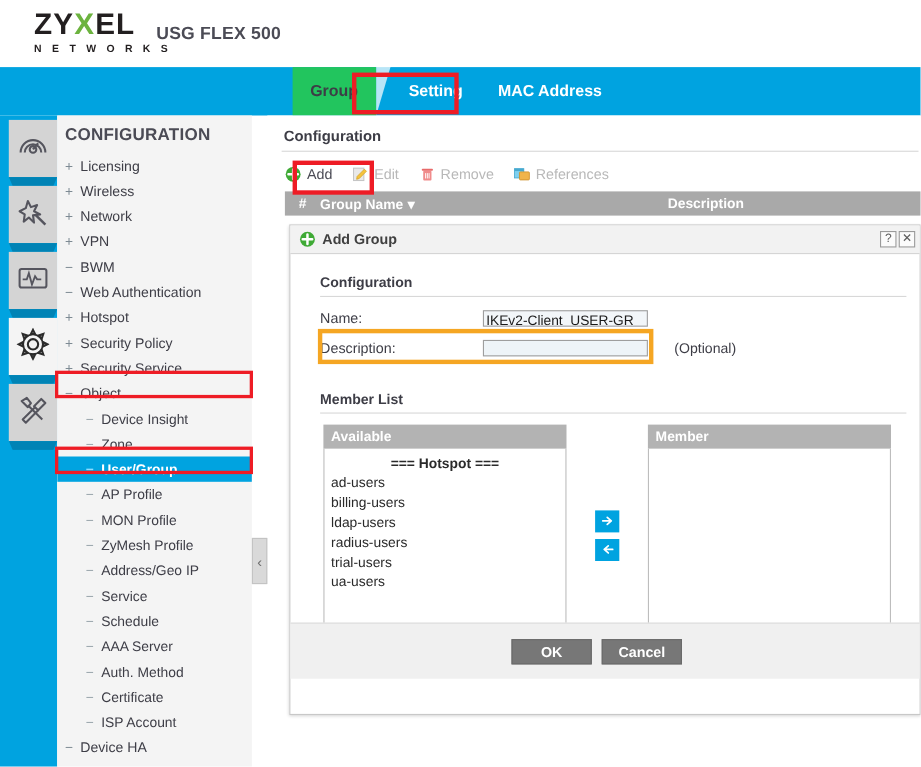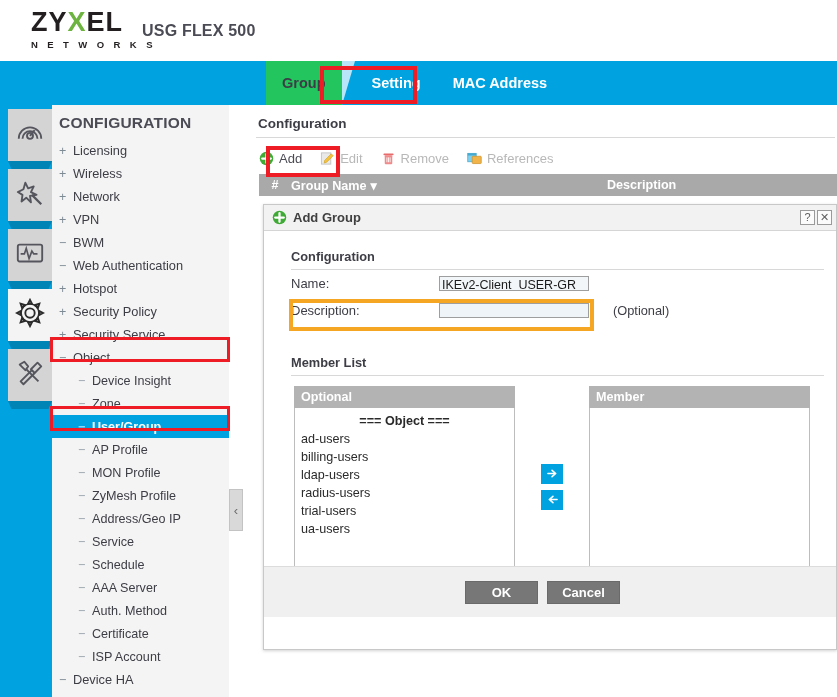--- a/index.html
+++ b/index.html
@@ -180,21 +180,21 @@
   }
 
   .dlg-body { padding:18px 0 0 0; height:386px; position:relative; }
 
   .sect-label {
     font-size:12.8px; font-weight:bold; color:#3d3d46;
     margin-left:27px;
   }
   .sect-rule { height:1px; background:#d8d8d8; margin:5px 12px 0 27px; }
 
-  .frow { display:flex; height:27px; margin-left:27px; }
+  .frow { display:flex; align-items:center; height:27px; margin-left:27px; }
   .frow-label { width:148px; font-size:13px; color:#3d3d46; }
   .ftext {
     width:150px; height:15px; border:1px solid #9e9e9e;
     background:#f2f6f9; font-size:12.5px; color:#1a1a1a;
     padding:0 2px; line-height:17px; overflow:hidden; white-space:nowrap;
     font-family:"Liberation Sans", sans-serif;
   }
   .ftext.blank { background:#eef4f8; }
   .fhint { font-size:12.8px; color:#3d3d46; margin-left:24px; }
 
@@ -538,23 +538,23 @@
       </div>
 
       <div class="hl-name"></div>
 
       <div class="member-label">Member List</div>
       <div class="member-rule"></div>
 
       <div class="lists">
 
         <div class="listbox">
-          <div class="lb-head">Optional</div>
+          <div class="lb-head">Available</div>
           <div class="lb-body" id="available-body">
-              <div class="lb-opt hdr">=== Object ===</div>
+              <div class="lb-opt hdr">=== Hotspot ===</div>
               <div class="lb-opt">ad-users</div>
               <div class="lb-opt">billing-users</div>
               <div class="lb-opt">ldap-users</div>
               <div class="lb-opt">radius-users</div>
               <div class="lb-opt">trial-users</div>
               <div class="lb-opt">ua-users</div>
             </div>
         </div>
 
         <div class="arrows">

